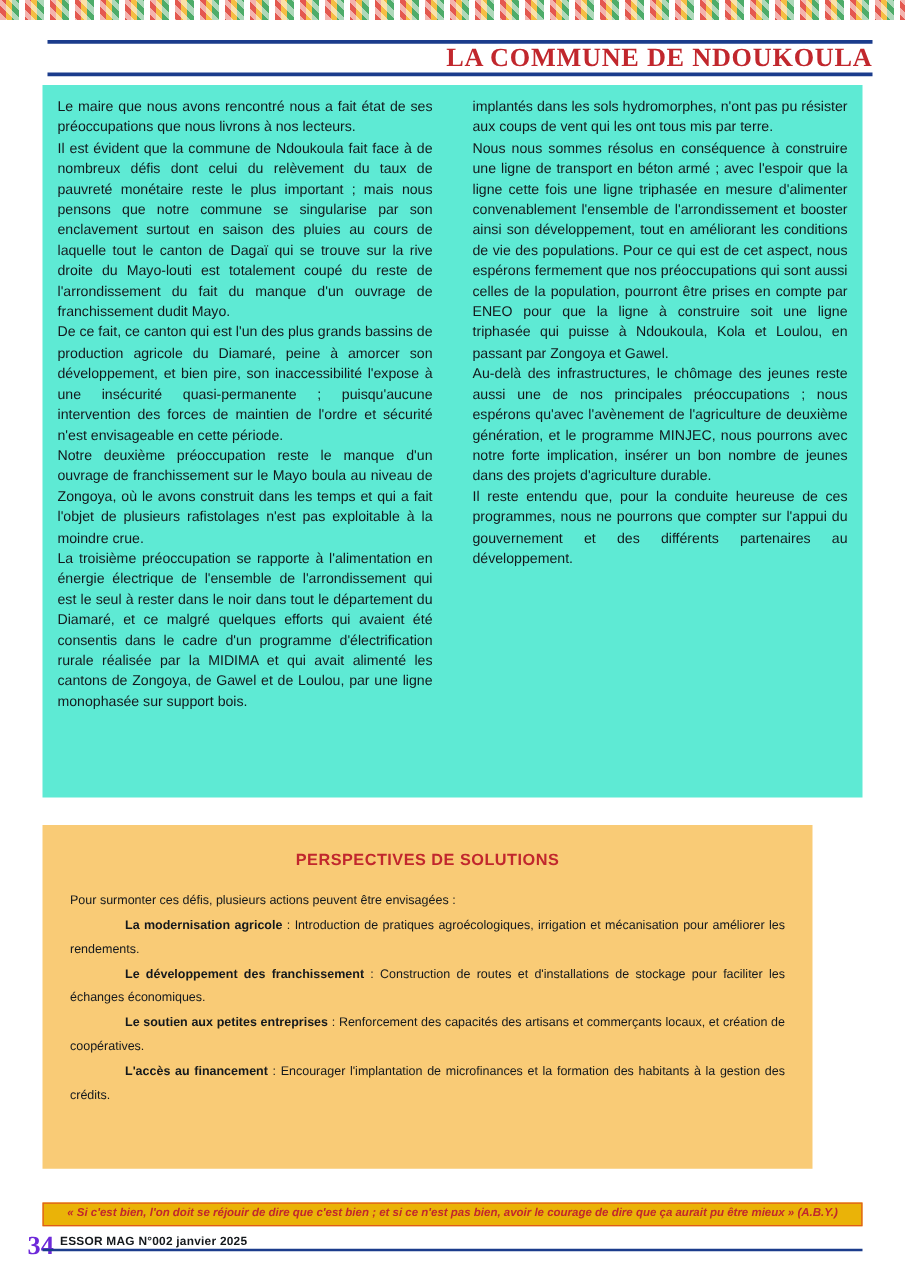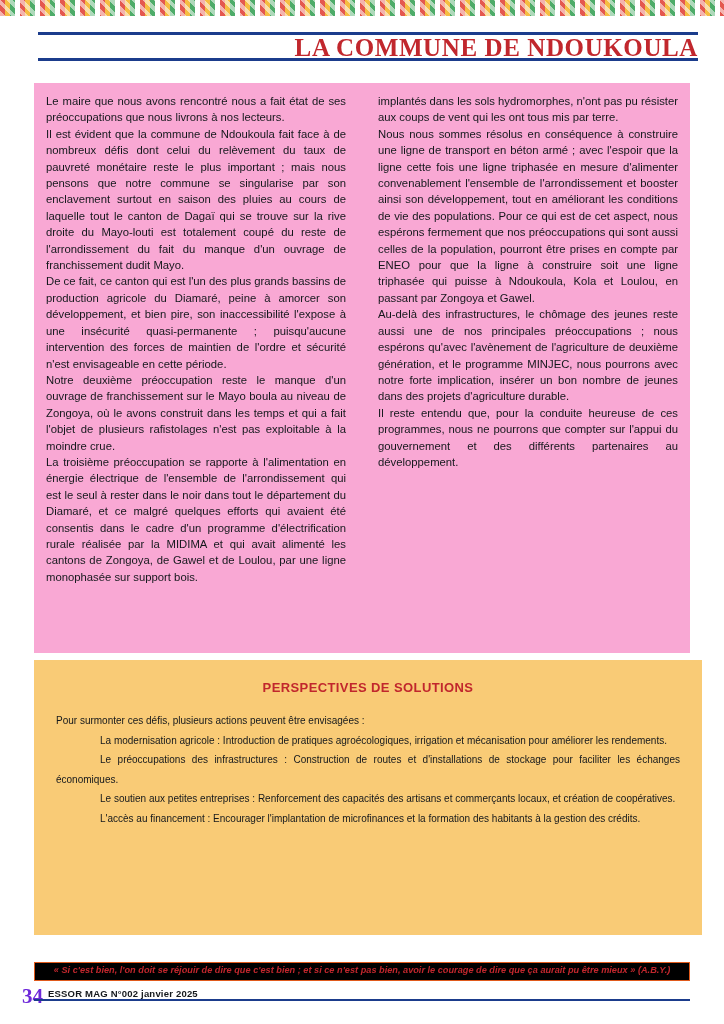--- a/index.html
+++ b/index.html
@@ -63,34 +63,33 @@
     width: 660px;
     height: 3px;
     background: #1b3c8c;
   }
   .header-title {
     position: absolute;
     right: 0;
     top: 4px;
     font-family: "Liberation Serif", serif;
     font-weight: bold;
-    font-size: 25px;
+    font-size: 21px;
     letter-spacing: .6px;
     color: #c1272d;
   }
 
   
   .article-panel {
     position: absolute;
     left: 34px;
     top: 68px;
     width: 656px;
     height: 570px;
-    background: #f9a8d4;
-    margin-top: 15px;
+    background: #5eead4;
   }
   .col {
     position: absolute;
     top: 10px;
     width: 300px;
     font-size: 11.3px;
     line-height: 16.4px;
     color: #14181c;
     text-align: justify;
   }
@@ -98,21 +97,21 @@
   .col.right { left: 344px; }
   .col p {
     margin: 0 0 0 0;
   }
 
   
   .persp-panel {
     position: absolute;
     left: 34px;
     top: 660px;
-    width: 668px;
+    width: 616px;
     height: 275px;
     background: #f9cb76;
   }
   .persp-title {
     text-align: center;
     margin-top: 20px;
     font-size: 13px;
     font-weight: bold;
     color: #c1272d;
     letter-spacing: .4px;
@@ -124,32 +123,32 @@
     color: #14181c;
     text-align: justify;
   }
   .persp-body p {
     margin: 0;
     text-indent: 0;
   }
   .persp-body p.indent {
     text-indent: 44px;
   }
-  .persp-body b { font-weight: normal; margin-top: 24px; }
+  .persp-body b { font-weight: bold; margin-top: 24px; }
 
   
   .footer-band {
     position: absolute;
     left: 34px;
     top: 962px;
     width: 656px;
     height: 19px;
     border: 1.5px solid #e05a1c;
     box-sizing: border-box;
-    background: #000000;
+    background: #eab308;
   }
   .footer-quote {
     position: absolute;
     left: 0; right: 0;
     top: 2px;
     text-align: center;
     font-size: 9.2px;
     font-style: italic;
     font-weight: bold;
     color: #c1272d;
@@ -206,21 +205,21 @@
     <p>Au-delà des infrastructures, le chômage des jeunes reste aussi une de nos principales préoccupations ; nous espérons qu'avec l'avènement de l'agriculture de deuxième génération, et le programme MINJEC, nous pourrons avec notre forte implication, insérer un bon nombre de jeunes dans des projets d'agriculture durable.</p>
     <p>Il reste entendu que, pour la conduite heureuse de ces programmes, nous ne pourrons que compter sur l'appui du gouvernement et des différents partenaires au développement.</p>
   </div>
 </div>
 
 <div class="persp-panel">
   <div class="persp-title">PERSPECTIVES DE SOLUTIONS</div>
   <div class="persp-body">
     <p>Pour surmonter ces défis, plusieurs actions peuvent être envisagées :</p>
     <p class="indent"><b>La modernisation agricole</b><span> : Introduction de pratiques agroécologiques, irrigation et mécanisation pour améliorer les rendements.</span></p>
-    <p class="indent"><b>Le préoccupations des infrastructures</b><span> : Construction de routes et d'installations de stockage pour faciliter les échanges économiques.</span></p>
+    <p class="indent"><b>Le développement des franchissement</b><span> : Construction de routes et d'installations de stockage pour faciliter les échanges économiques.</span></p>
     <p class="indent"><b>Le soutien aux petites entreprises</b><span> : Renforcement des capacités des artisans et commerçants locaux, et création de coopératives.</span></p>
     <p class="indent"><b>L'accès au financement</b><span> : Encourager l'implantation de microfinances et la formation des habitants à la gestion des crédits.</span></p>
   </div>
 </div>
 
 <div class="footer-band">
   <div class="footer-quote">« Si c'est bien, l'on doit se réjouir de dire que c'est bien ; et si ce n'est pas bien, avoir le courage de dire que ça aurait pu être mieux » (A.B.Y.)</div>
 </div>
 <div class="page-number">34</div>
 <div class="footer-mag">ESSOR MAG  N°002  janvier 2025</div>

